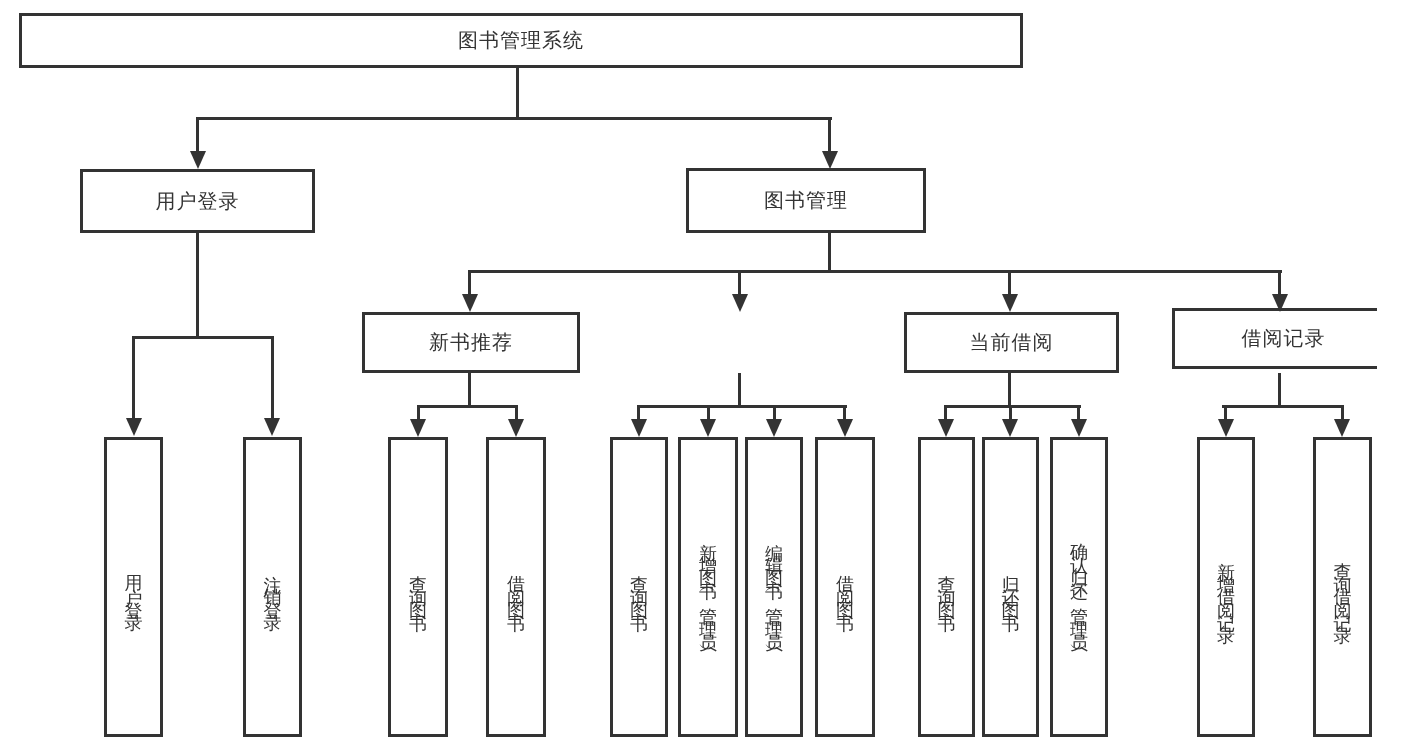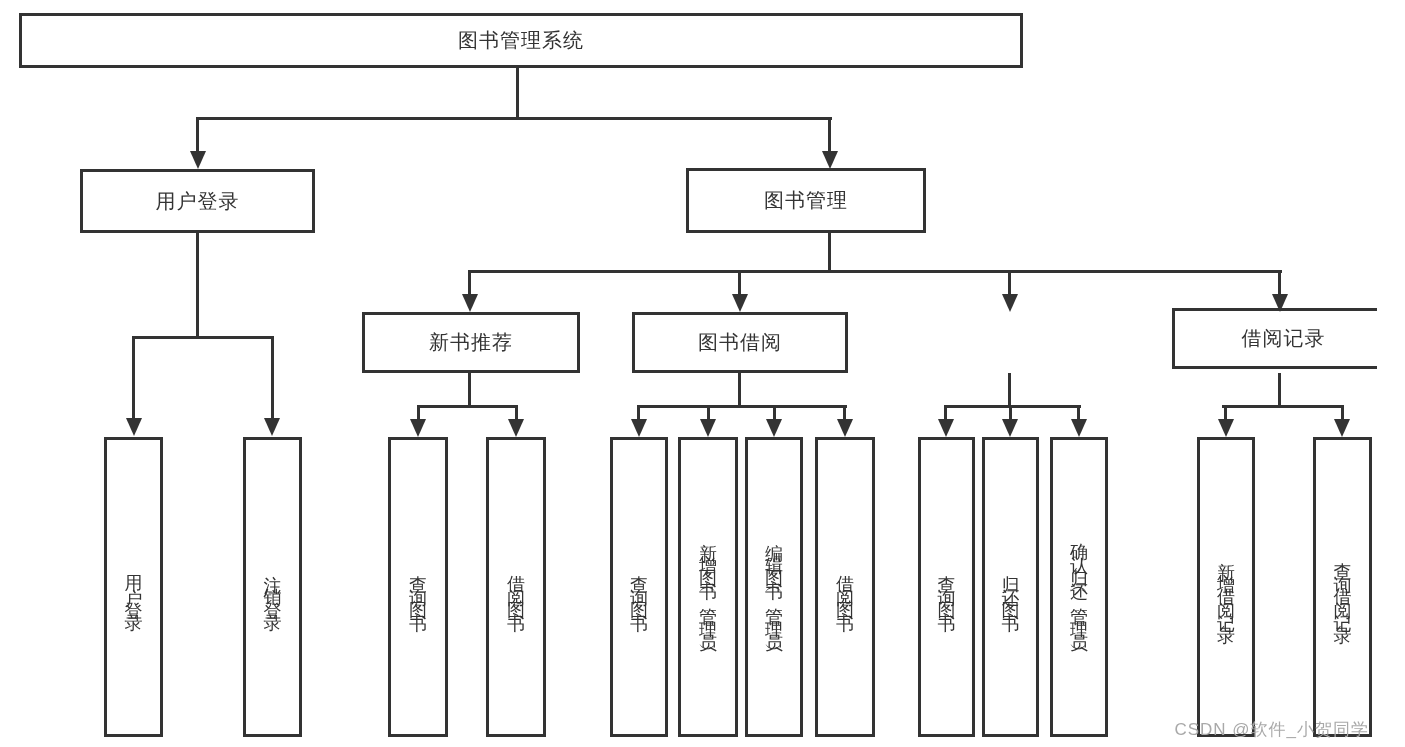--- a/index.html
+++ b/index.html
@@ -66,24 +66,24 @@
   </div>
 
   <div class="node node-h" style="left:686px;top:168px;width:240px;height:65px">
     <span>图书管理</span>
   </div>
 
   <div class="node node-h" style="left:362px;top:312px;width:218px;height:61px">
     <span>新书推荐</span>
   </div>
 
-  <div class="node node-h" style="left:632px;top:312px;width:216px;height:61px">
-    <span>图书借阅</span>
+
+  <div class="node node-h" style="left:904px;top:312px;width:215px;height:61px">
+    <span>当前借阅</span>
   </div>
-
 
   <div class="node node-h" style="left:1172px;top:308px;width:223px;height:61px">
     <span>借阅记录</span>
   </div>
 
   <div class="node node-v" style="left:104px;top:437px;width:59px;height:300px">
     <span>用户登录</span>
   </div>
   <div class="node node-v" style="left:243px;top:437px;width:59px;height:300px">
     <span>注销登录</span>
@@ -178,15 +178,14 @@
   <div class="vl" style="left:1077px;top:405px;height:16px"></div>
   <div class="ar" style="left:1071px;top:419px"></div>
 
   <div class="vl" style="left:1278px;top:373px;height:35px"></div>
   <div class="hl" style="left:1222px;top:405px;width:122px"></div>
   <div class="vl" style="left:1224px;top:405px;height:16px"></div>
   <div class="ar" style="left:1218px;top:419px"></div>
   <div class="vl" style="left:1341px;top:405px;height:16px"></div>
   <div class="ar" style="left:1334px;top:419px"></div>
 
-  <div class="watermark">CSDN @软件_小贺同学</div>
 
 </div>
 
 </body></html>

